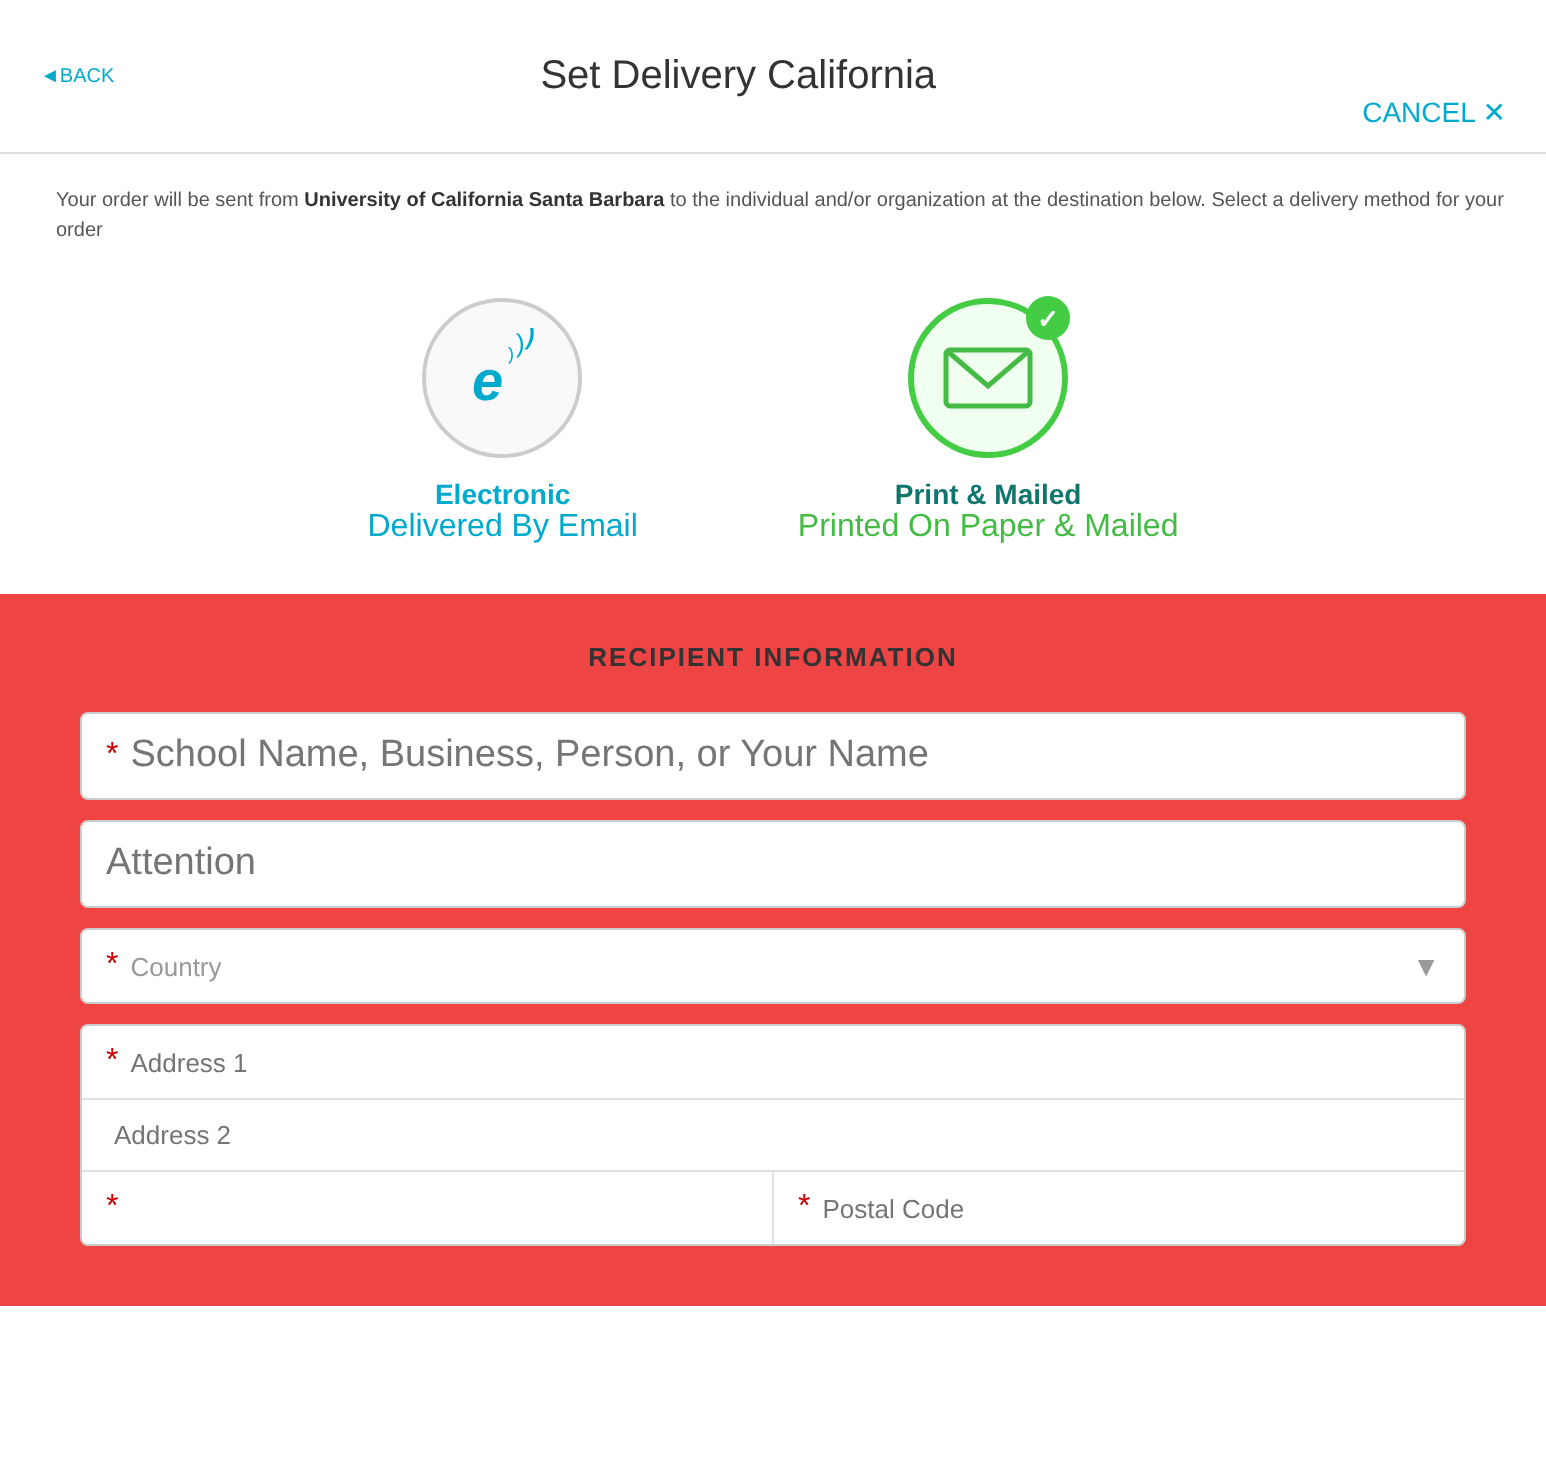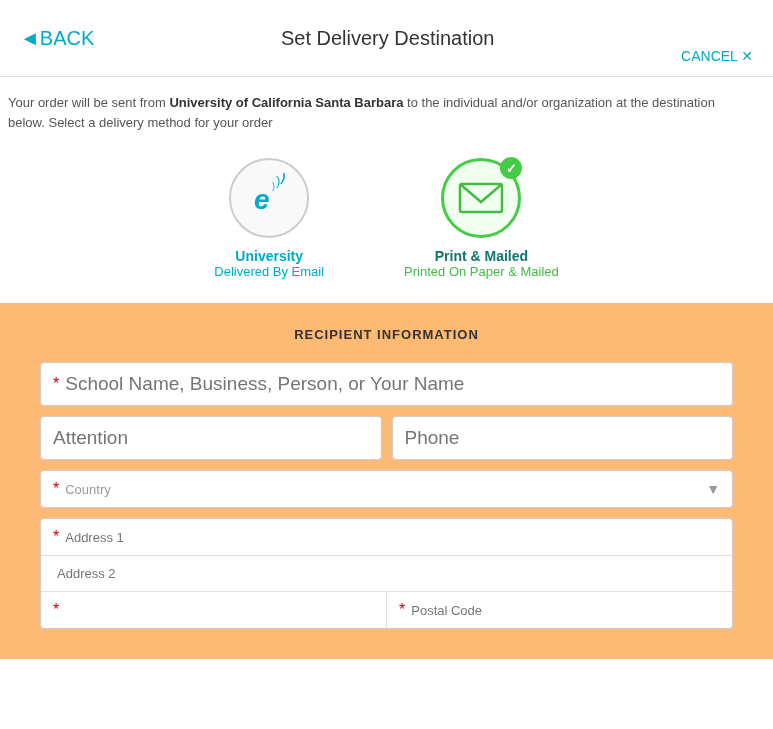--- a/index.html
+++ b/index.html
@@ -16,21 +16,21 @@
     .header {
       display: flex;
       align-items: center;
       justify-content: space-between;
       padding: 12px 20px;
       border-bottom: 1px solid #ddd;
       background: #fff;
     }
     .header-back {
       color: #00aacc;
-      font-size: 20px;
+      font-size: 10px;
       cursor: pointer;
       display: flex;
       align-items: center;
       gap: 2px;
     }
     .header-title {
       font-size: 20px;
       font-weight: normal;
       color: #333;
     }
@@ -39,22 +39,22 @@
       font-size: 14px;
       cursor: pointer;
       display: flex;
       align-items: center;
       gap: 2px;
       margin-top: 36px;
     }
 
     
     .info-text {
-      padding: 16px 20px 10px 8px;
-      font-size: 13px;
+      padding: 16px 20px 10px 28px;
+      font-size: 10px;
       color: #555;
       line-height: 1.5;
     }
     .info-text strong {
       font-weight: bold;
       color: #333;
     }
 
     
     .delivery-options {
@@ -87,21 +87,21 @@
       border: 3px solid #44cc44;
       background: #f0fff0;
     }
     .delivery-label {
       font-size: 14px;
       font-weight: bold;
     }
     .delivery-label.electronic { color: #00aacc; }
     .delivery-label.print { color: #0f766e; }
     .delivery-sublabel {
-      font-size: 13px;
+      font-size: 16px;
     }
     .delivery-sublabel.electronic { color: #00aacc; }
     .delivery-sublabel.print { color: #44bb44; }
     .check-badge {
       position: absolute;
       top: -4px;
       right: -4px;
       width: 22px;
       height: 22px;
       background: #44cc44;
@@ -109,21 +109,21 @@
       display: flex;
       align-items: center;
       justify-content: center;
       color: white;
       font-size: 13px;
       font-weight: bold;
     }
 
     
     .recipient-section {
-      background: #fdba74;
+      background: #ef4444;
       padding: 24px 40px 30px 40px;
       flex: 1;
     }
     .recipient-title {
       text-align: center;
       font-weight: bold;
       font-size: 13px;
       letter-spacing: 1px;
       color: #333;
       margin-bottom: 20px;
@@ -234,42 +234,42 @@
       color: #999;
       width: 100%;
       background: transparent;
     }
   </style>
 </head>
 <body>
 
 <div class="header">
   <span class="header-back">◄BACK</span>
-  <span class="header-title">Set Delivery Destination</span>
+  <span class="header-title">Set Delivery California</span>
   <span class="header-cancel">CANCEL ✕</span>
 </div>
 
 <div class="info-text">
   <span>Your order will be sent from </span><strong>University of California Santa Barbara</strong><span> to the individual and/or organization at the destination below. Select a delivery method for your order</span>
 </div>
 
 <div class="delivery-options">
 
   <div class="delivery-option">
     <div class="delivery-icon-wrap electronic">
       <svg width="50" height="50" viewBox="0 0 50 50">
 
         <text x="28" y="16" font-size="9" fill="#00aacc">)</text>
         <text x="32" y="12" font-size="13" fill="#00aacc">)</text>
         <text x="36" y="7" font-size="18" fill="#00aacc">)</text>
 
         <text x="10" y="36" font-size="28" fill="#00aacc" font-style="italic" font-weight="bold">e</text>
       </svg>
     </div>
-    <span class="delivery-label electronic">University</span>
+    <span class="delivery-label electronic">Electronic</span>
     <span class="delivery-sublabel electronic">Delivered By Email</span>
   </div>
 
   <div class="delivery-option">
     <div class="delivery-icon-wrap print" style="position:relative;">
       <svg width="46" height="36" viewBox="0 0 46 36">
 
         <rect x="2" y="4" width="42" height="28" rx="2" ry="2" fill="none" stroke="#44bb44" stroke-width="2.5"></rect>
 
         <polyline points="2,4 23,22 44,4" fill="none" stroke="#44bb44" stroke-width="2.5"></polyline>
@@ -287,23 +287,20 @@
   <div class="recipient-title">RECIPIENT INFORMATION</div>
 
   <div class="input-wrap form-group">
     <span class="required-star">*</span>
     <input type="text" placeholder="School Name, Business, Person, or Your Name" style="">
   </div>
 
   <div class="input-row">
     <div class="input-wrap" style="flex:1;">
       <input type="text" placeholder="Attention" style="">
-    </div>
-    <div class="input-wrap" style="flex:1;">
-      <input type="text" placeholder="Phone" style="">
     </div>
   </div>
 
   <div class="select-wrap">
     <span class="required-star">*</span>
     <select>
       <option value="">Country</option>
     </select>
     <span class="select-arrow">▼</span>
   </div>

